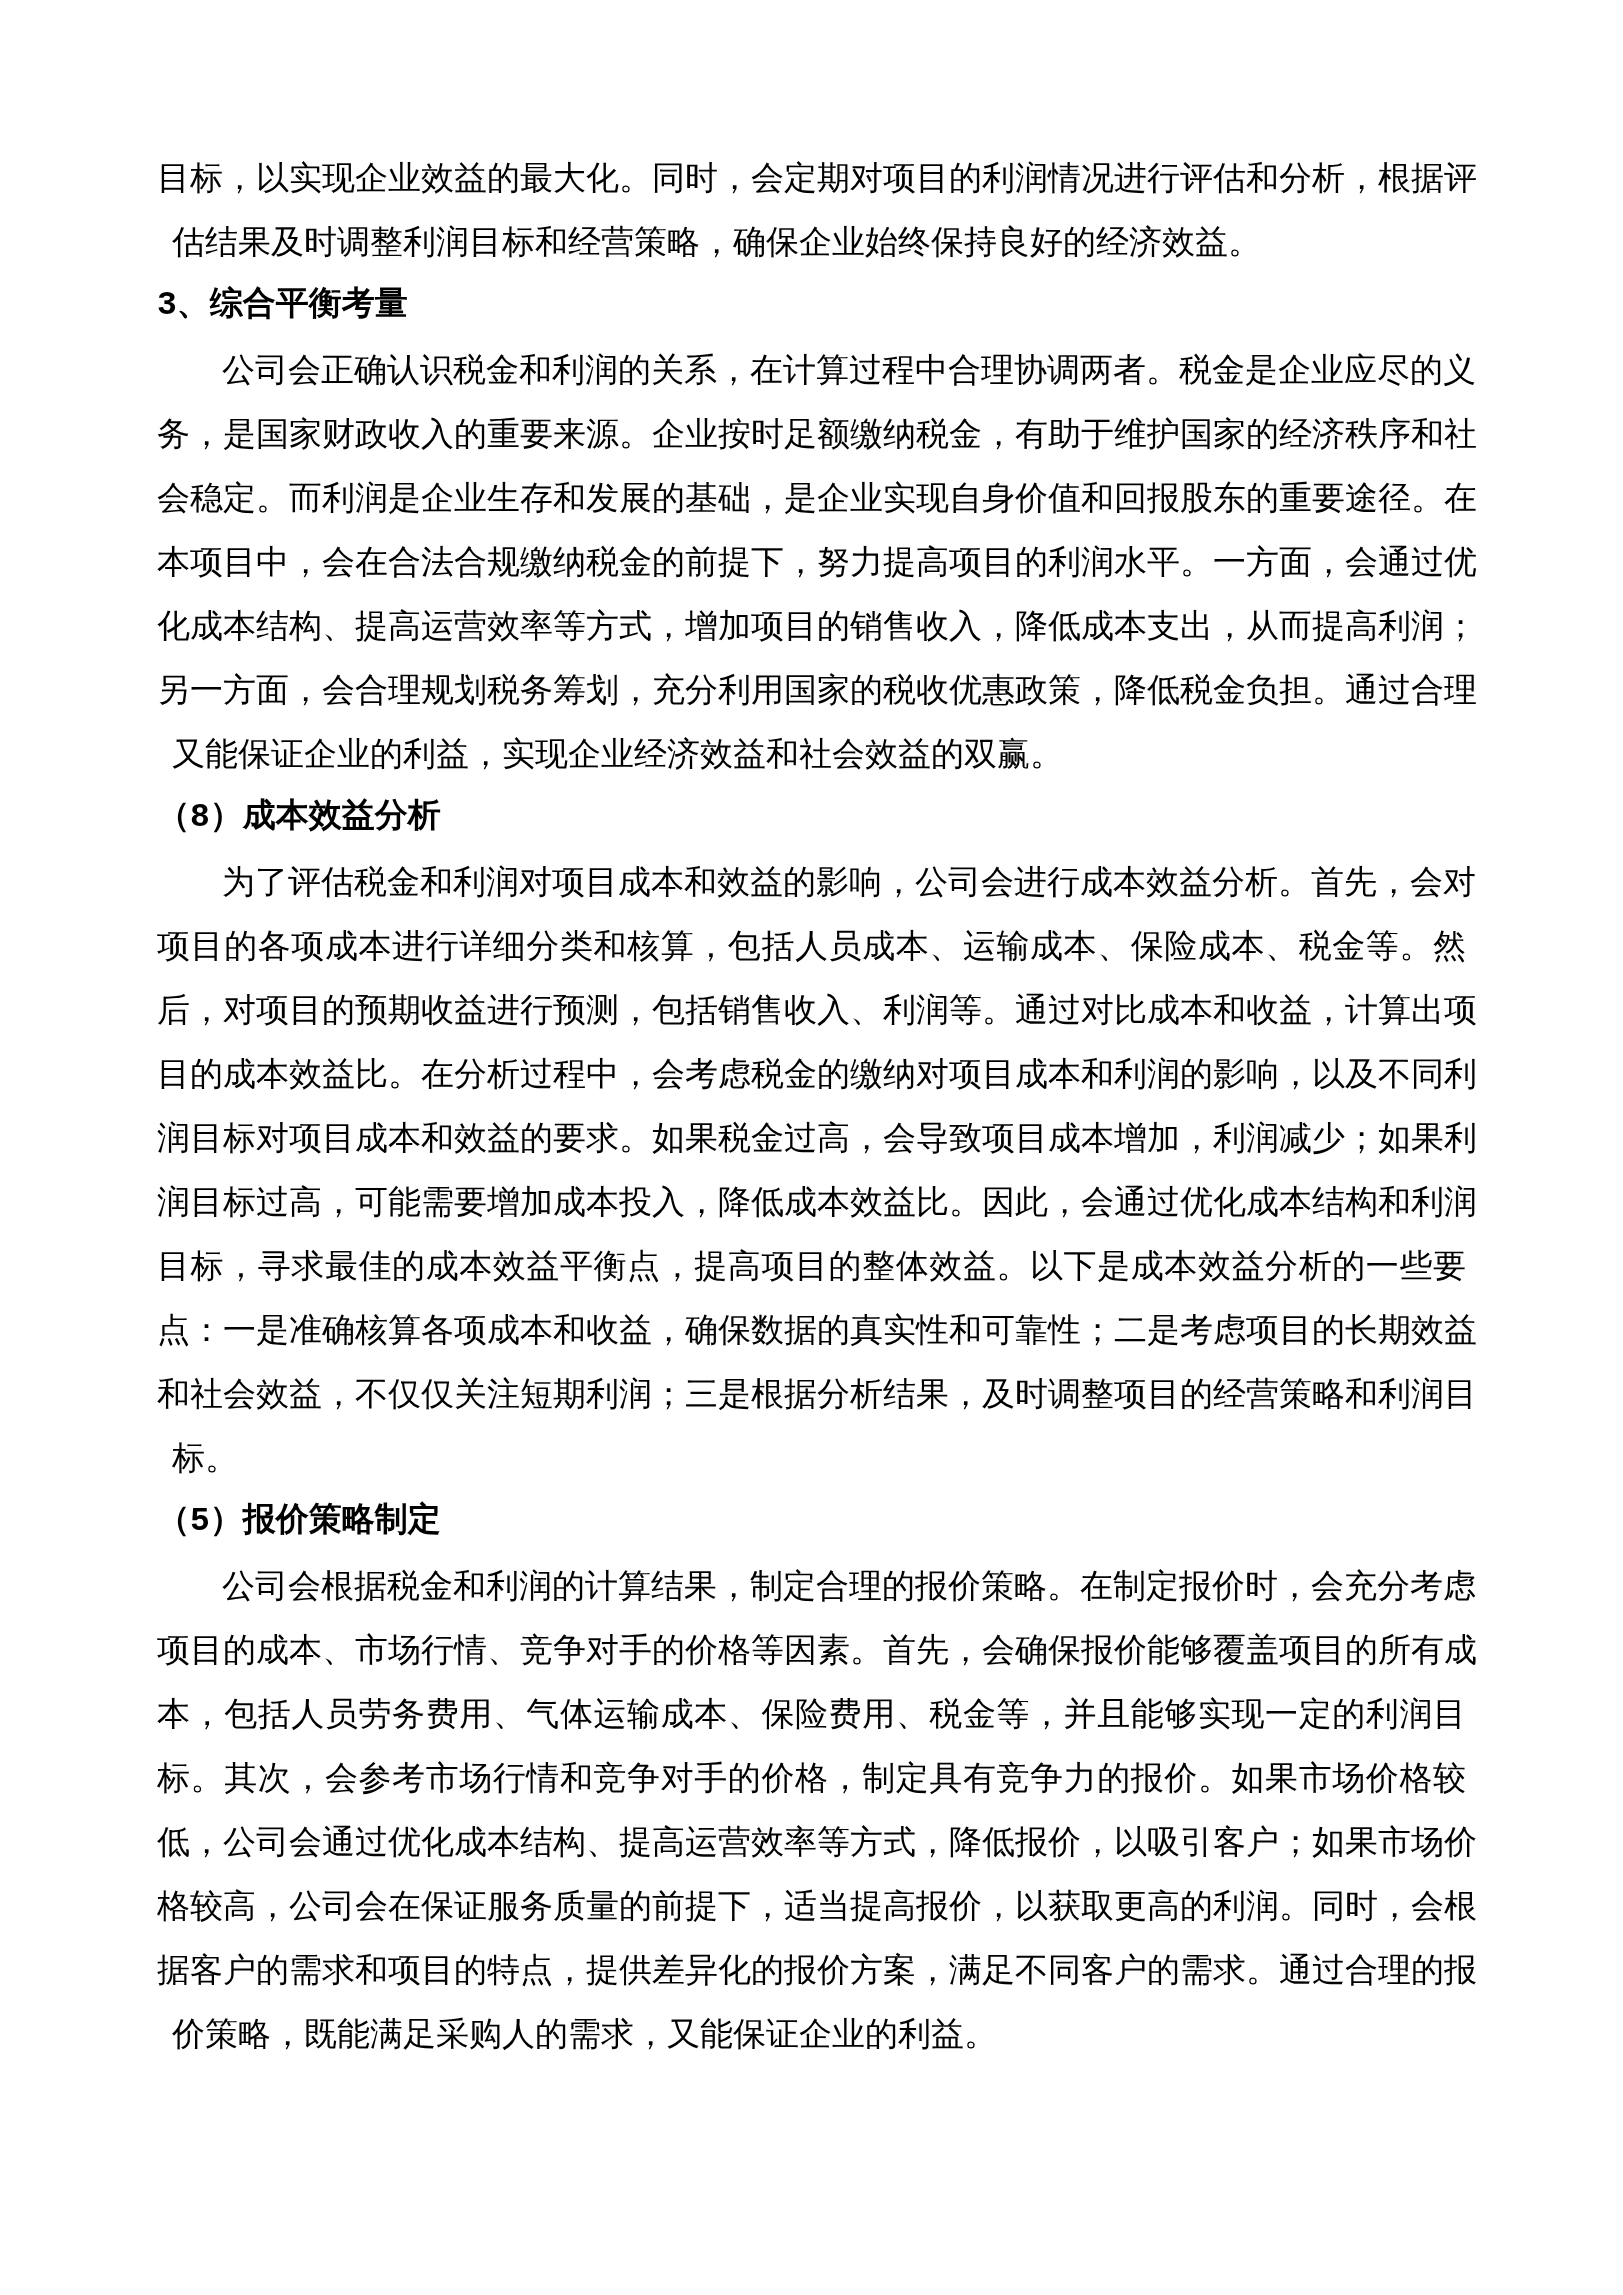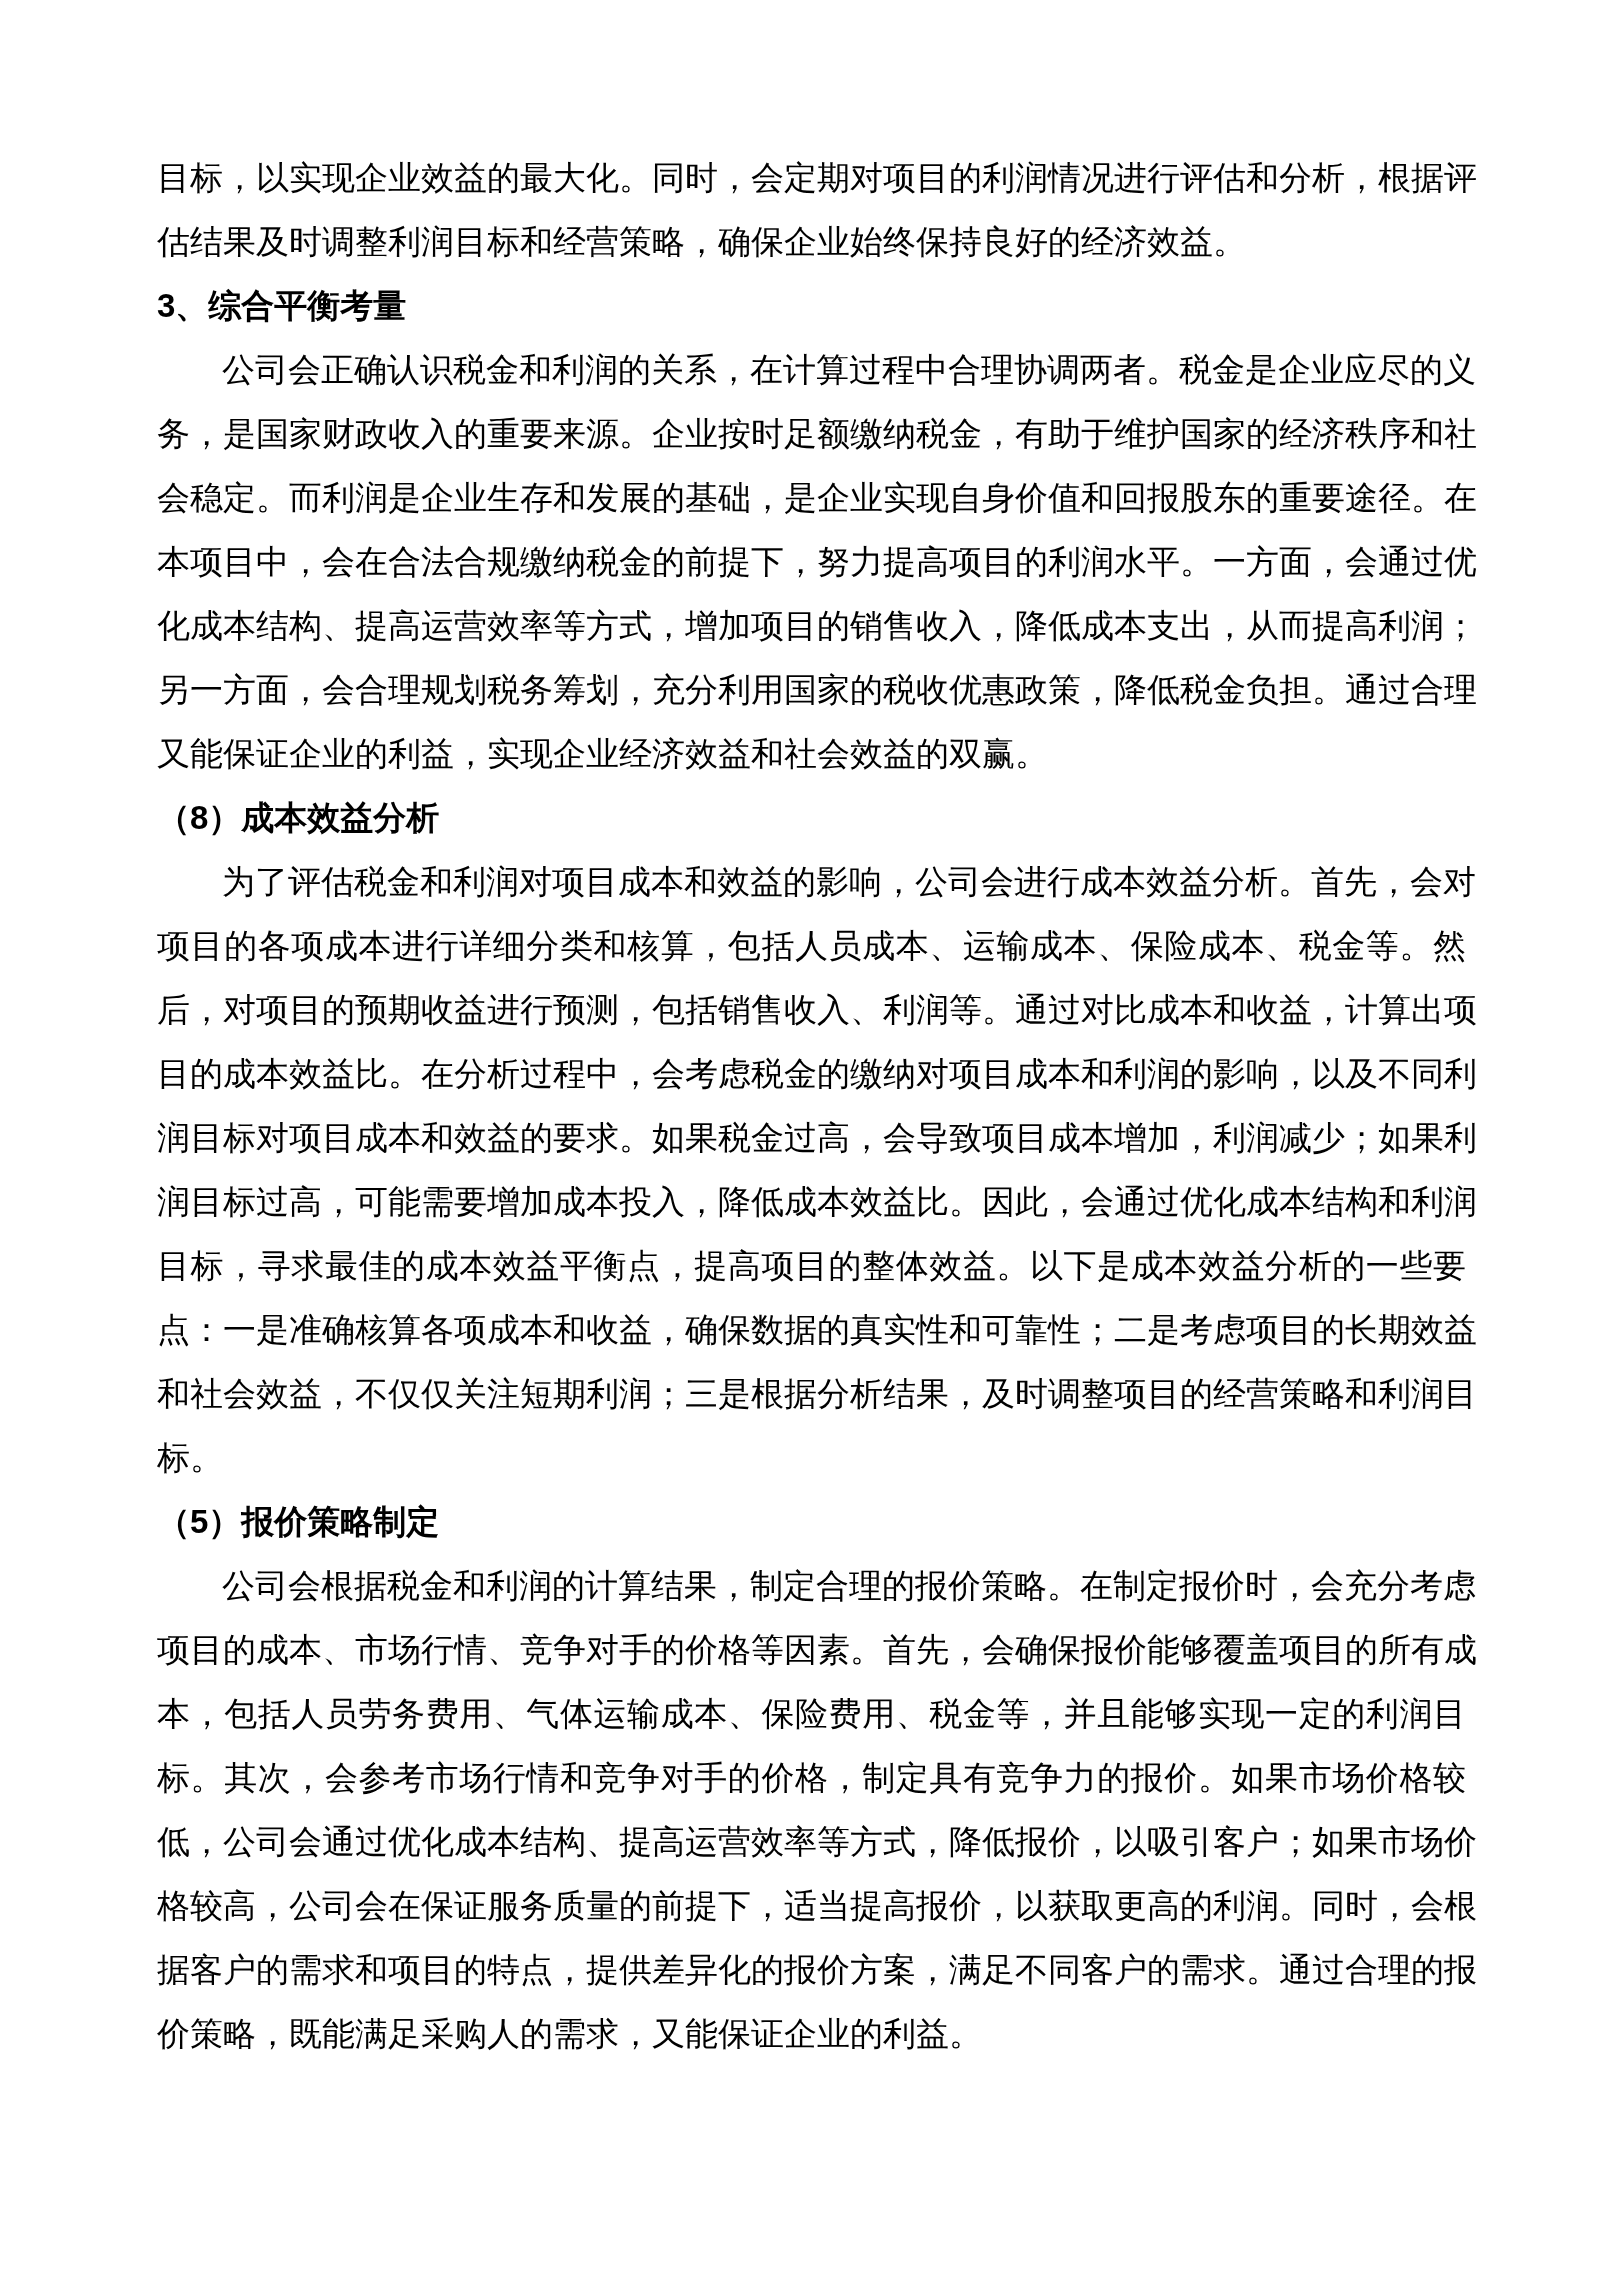--- a/index.html
+++ b/index.html
@@ -11,24 +11,24 @@
     position: absolute; left: 157px; top: 154px; width: 1309px;
   }
   .line {
     height: 64px; line-height: 47px;
     font-family: "DejaVu Serif", "Liberation Serif", serif;
     font-size: 33px; color: #000;
     white-space: nowrap; overflow: visible;
     text-align: justify; text-align-last: justify;
     letter-spacing: 0;
   }
-  .line.last { text-align-last: left; }
+  .line.last { text-align-last: left; margin-left: 15px; }
   .line.indent { padding-left: 65px; }
   .line.heading {
-    font-family: Liberation Sans, sans-serif;
+    font-family: Liberation Mono, monospace;
     font-weight: bold; text-align-last: left;
   }
 </style>
 </head>
 <body>
 
 <div class="page">
   <div class="content">
     <div class="line" style="display: flex; justify-content: space-between;">
         <span>目</span>

